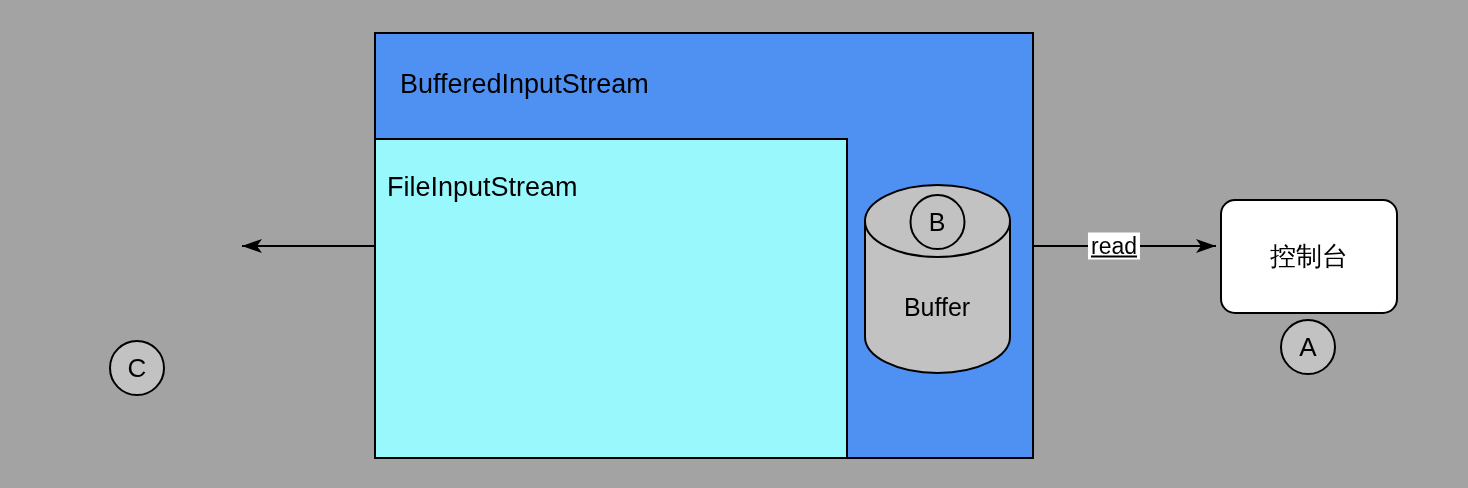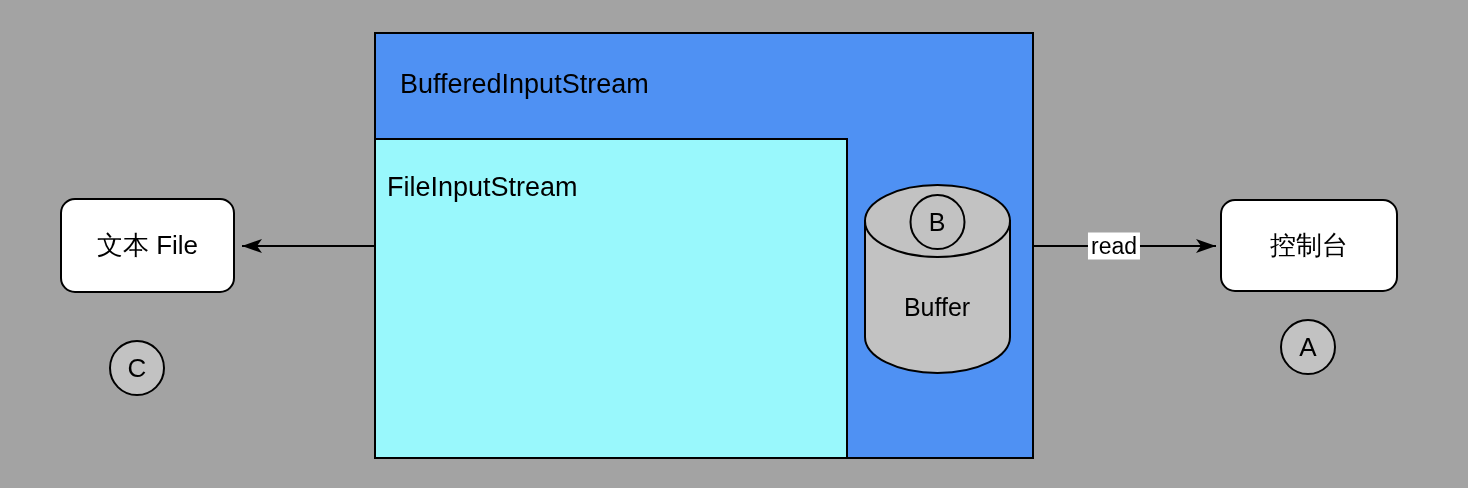--- a/index.html
+++ b/index.html
@@ -46,21 +46,21 @@
     border: 2px solid #000000;
     border-radius: 15px;
     display: flex;
     align-items: center;
     justify-content: center;
     font-size: 26px;
     z-index: 3;
     white-space: nowrap;
   }
   .node-left  { left: 60px;   top: 198px; width: 175px; height: 95px; }
-  .node-right { left: 1220px; top: 199px; width: 178px; height: 93px; }
+  .node-right { left: 1220px; top: 199px; width: 178px; height: 115px; }
 
   
   .badge {
     width: 56px; height: 56px;
     background: #c2c2c2;
     border: 2px solid #000000;
     border-radius: 50%;
     display: flex;
     align-items: center;
     justify-content: center;
@@ -95,38 +95,36 @@
     z-index: 6;
   }
   .read-label {
     left: 1114px; top: 246px;
     transform: translate(-50%, -50%);
     font-size: 23px;
     background: #ffffff;
     padding: 0 3px;
     z-index: 5;
     white-space: nowrap;
+    text-decoration: underline;
   }
 </style>
 </head>
 <body>
 
 <div id="canvas">
 
   <div class="abs outer-box"></div>
 
   <div class="abs inner-box"></div>
 
   <div class="abs stream-label outer-box-label">BufferedInputStream</div>
 
   <div class="abs stream-label inner-box-label">FileInputStream</div>
 
-  <div class="abs node node-left">
-    <span>文本 File</span>
-  </div>
 
   <div class="abs node node-right">
     <span>控制台</span>
   </div>
 
   <div class="abs badge badge-c">
     <span>C</span>
   </div>
 
   <div class="abs badge badge-a">

